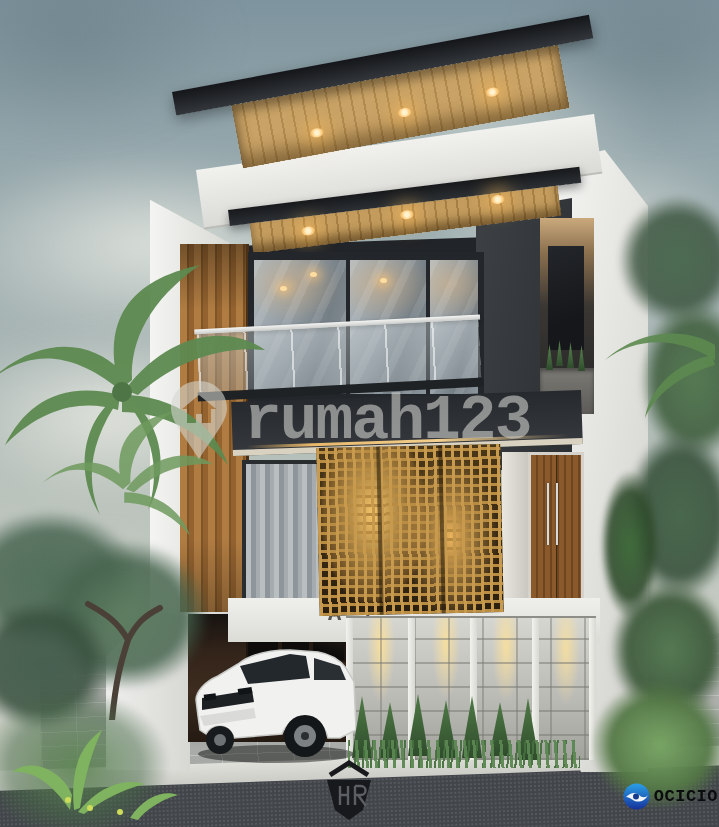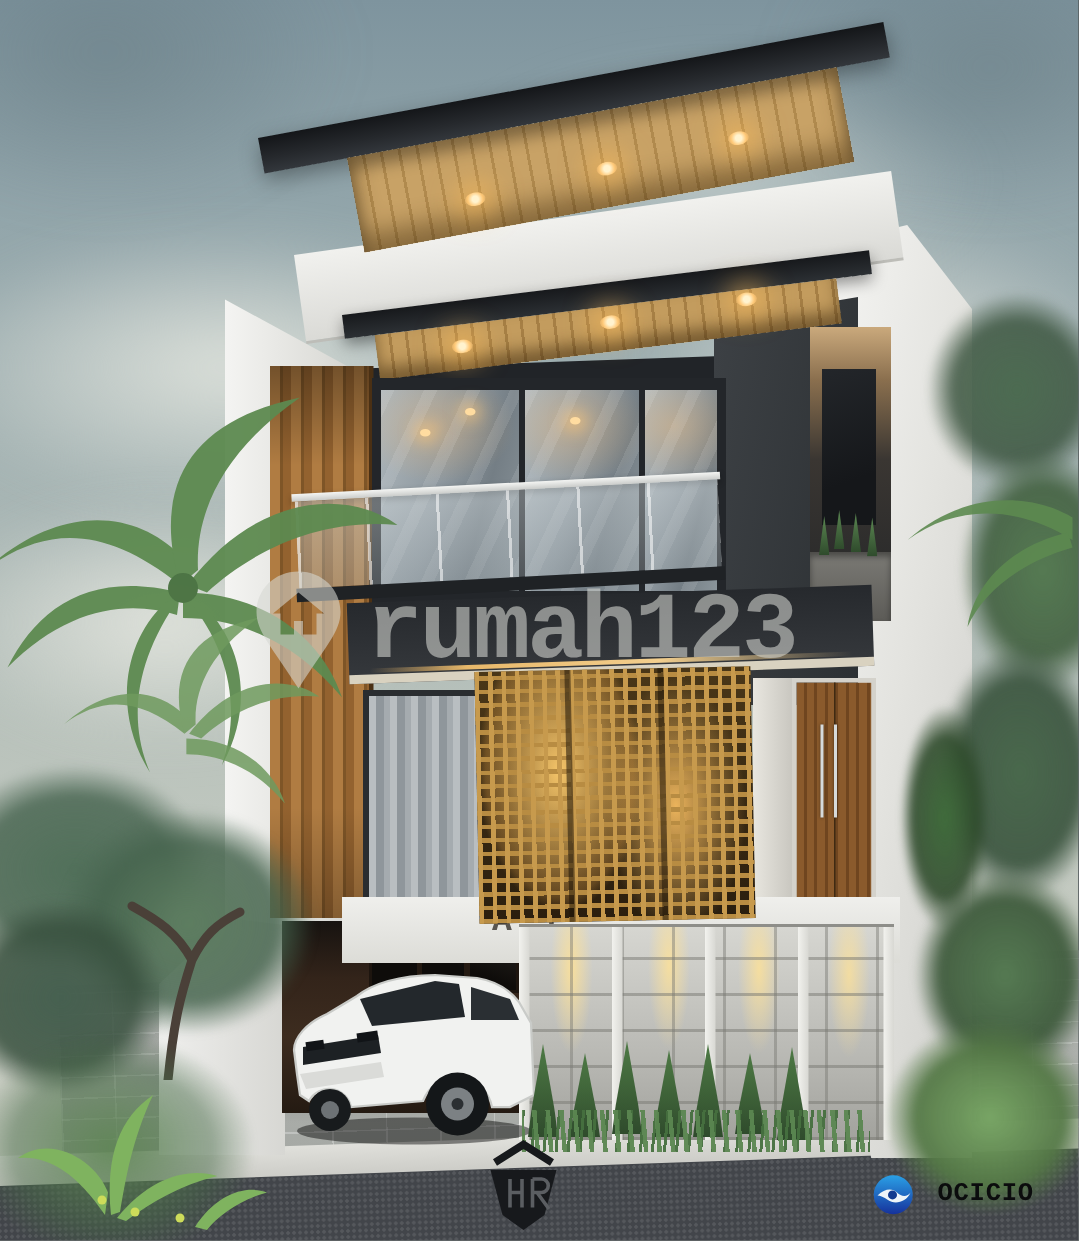--- a/index.html
+++ b/index.html
@@ -160,21 +160,21 @@
   .blob{border-radius:50%;filter:blur(3px);}
   .veg{z-index:7;}
   .grnd-left{left:-20px;top:690px;width:190px;height:150px;z-index:7;
      background:radial-gradient(closest-side,rgba(90,130,80,.9),rgba(70,105,70,.5) 70%,transparent);
      border-radius:40%;filter:blur(2px);}
 
   
   .watermark{z-index:10;}
   .wm-text{left:244px;top:386px;font-size:63px;font-weight:bold;letter-spacing:-2px;
      color:var(--watermark,rgba(214,216,211,0.58));z-index:10;}
-  .ocicio{left:582px;top:780px;width:136px;height:32px;display:flex;align-items:center;gap:16px;z-index:11;}
+  .ocicio{left:582px;top:780px;width:136px;height:32px;display:flex;align-items:center;gap:4px;z-index:11;justify-content:flex-end;}
   .ocicio-text{font-size:17px;font-weight:800;letter-spacing:.5px;color:var(--ocicio_text,#0b0c0d);}
 </style>
 </head>
 <body>
 
 <div class="stage">
 
   <div class="abs sky"></div>
   <div class="abs cloud c1"></div>
   <div class="abs cloud c2"></div>

